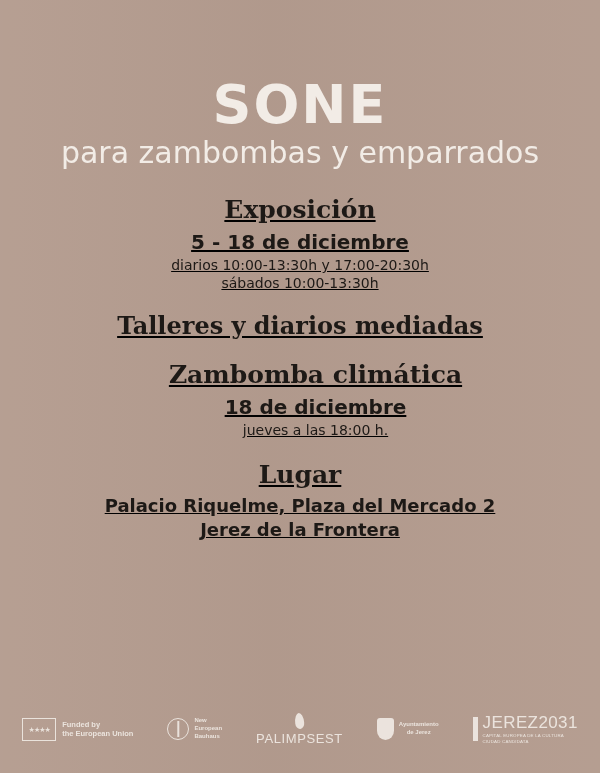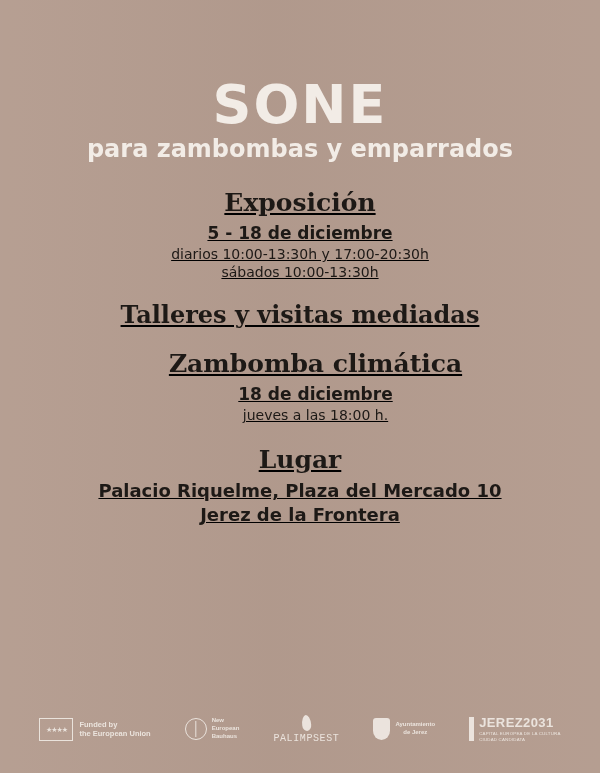--- a/index.html
+++ b/index.html
@@ -53,22 +53,22 @@
     font-family: "DejaVu Sans", sans-serif;
     font-weight: bold;
     font-size: 33px;
     color: #f2ece6;
     line-height: 1.08;
     margin: 8px 0 0 0;
     letter-spacing: -0.2px;
   }
   .subtitle-2 {
     font-family: "DejaVu Sans", sans-serif;
-    font-weight: bold;
-    font-size: 24px;
+    font-weight: normal;
+    font-size: 30px;
     color: #f2ece6;
     line-height: 1.1;
     margin: 4px 0 0 0;
   }
 
   .sections {
     margin-top: 26px;
     width: 100%;
     text-align: center;
     position: relative;
@@ -85,21 +85,21 @@
     color: #1d1916;
     margin: 0 0 6px 0;
     letter-spacing: 0px;
   }
   .section-heading.wide {
     font-size: 24px;
   }
   .section-line-strong {
     font-family: "DejaVu Sans", sans-serif;
     font-weight: bold;
-    font-size: 17px;
+    font-size: 20px;
     color: #1d1916;
     margin: 0 0 3px 0;
   }
   .section-line {
     font-family: "DejaVu Sans", sans-serif;
     font-size: 14px;
     color: #1d1916;
     margin: 0 0 2px 0;
     font-weight: normal;
   }
@@ -193,22 +193,22 @@
     gap: 2px;
   }
   .pal-leaf {
     width: 9px;
     height: 16px;
     background: #f0eae4;
     border-radius: 50% 50% 50% 50% / 62% 62% 38% 38%;
     transform: rotate(-6deg);
   }
   .pal-text {
-    font-family: Liberation Mono, monospace;
-    font-size: 10px;
+    font-family: Liberation Sans, sans-serif;
+    font-size: 13px;
     letter-spacing: 0.6px;
     color: #f0eae4;
   }
   
   .logo-ayto {
     gap: 5px;
   }
   .ayto-shield {
     width: 17px;
     height: 22px;
@@ -231,22 +231,22 @@
     width: 5px;
     height: 24px;
     background: #f0eae4;
   }
   .j31-text {
     text-align: left;
     color: #f0eae4;
   }
   .j31-main {
     font-family: "Liberation Sans", sans-serif;
-    font-size: 13px;
-    font-weight: bold;
+    font-size: 17px;
+    font-weight: normal;
     letter-spacing: 0.4px;
     line-height: 1;
   }
   .j31-sub {
     font-family: "Liberation Sans", sans-serif;
     font-size: 4.4px;
     line-height: 1.35;
     margin-top: 2px;
     letter-spacing: 0.2px;
   }
@@ -264,32 +264,32 @@
   <div class="sections">
 
     <div class="section exposicion">
       <h2 class="section-heading">Exposición</h2>
       <p class="section-line-strong">5 - 18 de diciembre</p>
       <p class="section-line">diarios 10:00-13:30h y 17:00-20:30h</p>
       <p class="section-line">sábados 10:00-13:30h</p>
     </div>
 
     <div class="section talleres">
-      <h2 class="section-heading wide">Talleres y visitas mediadas</h2>
+      <h2 class="section-heading wide">Talleres y diarios mediadas</h2>
     </div>
 
     <div class="section zambomba">
       <h2 class="section-heading">Zambomba climática</h2>
       <p class="section-line-strong">18 de diciembre</p>
       <p class="section-line">jueves a las 18:00 h.</p>
     </div>
 
     <div class="section lugar">
       <h2 class="section-heading">Lugar</h2>
-      <p class="section-line-strong">Palacio Riquelme, Plaza del Mercado 10</p>
+      <p class="section-line-strong">Palacio Riquelme, Plaza del Mercado 2</p>
       <p class="section-line-strong">Jerez de la Frontera</p>
     </div>
 
   </div>
 
   <div class="footer">
 
     <div class="logo logo-eu">
       <div class="eu-flag">
         <div class="eu-stars">★★★★</div>

